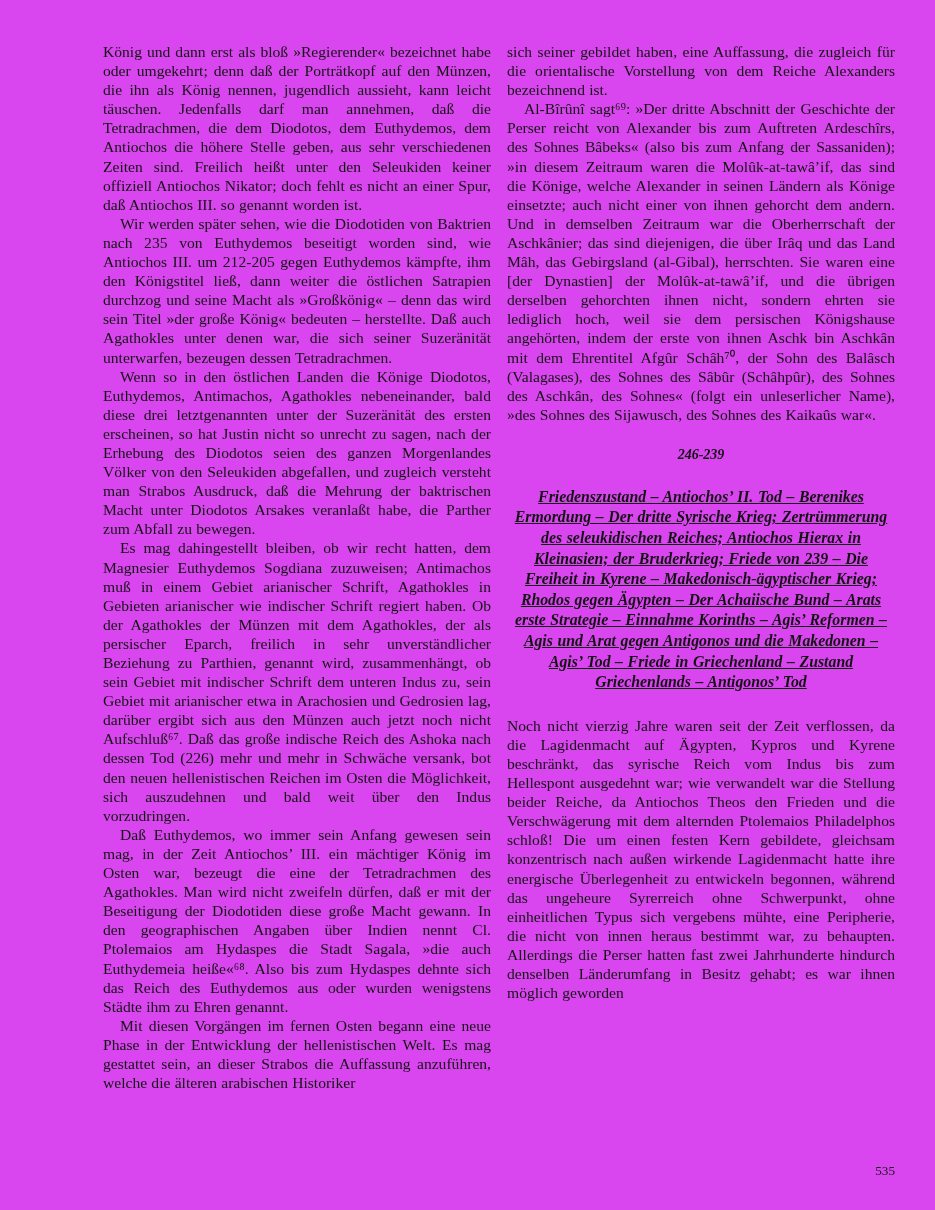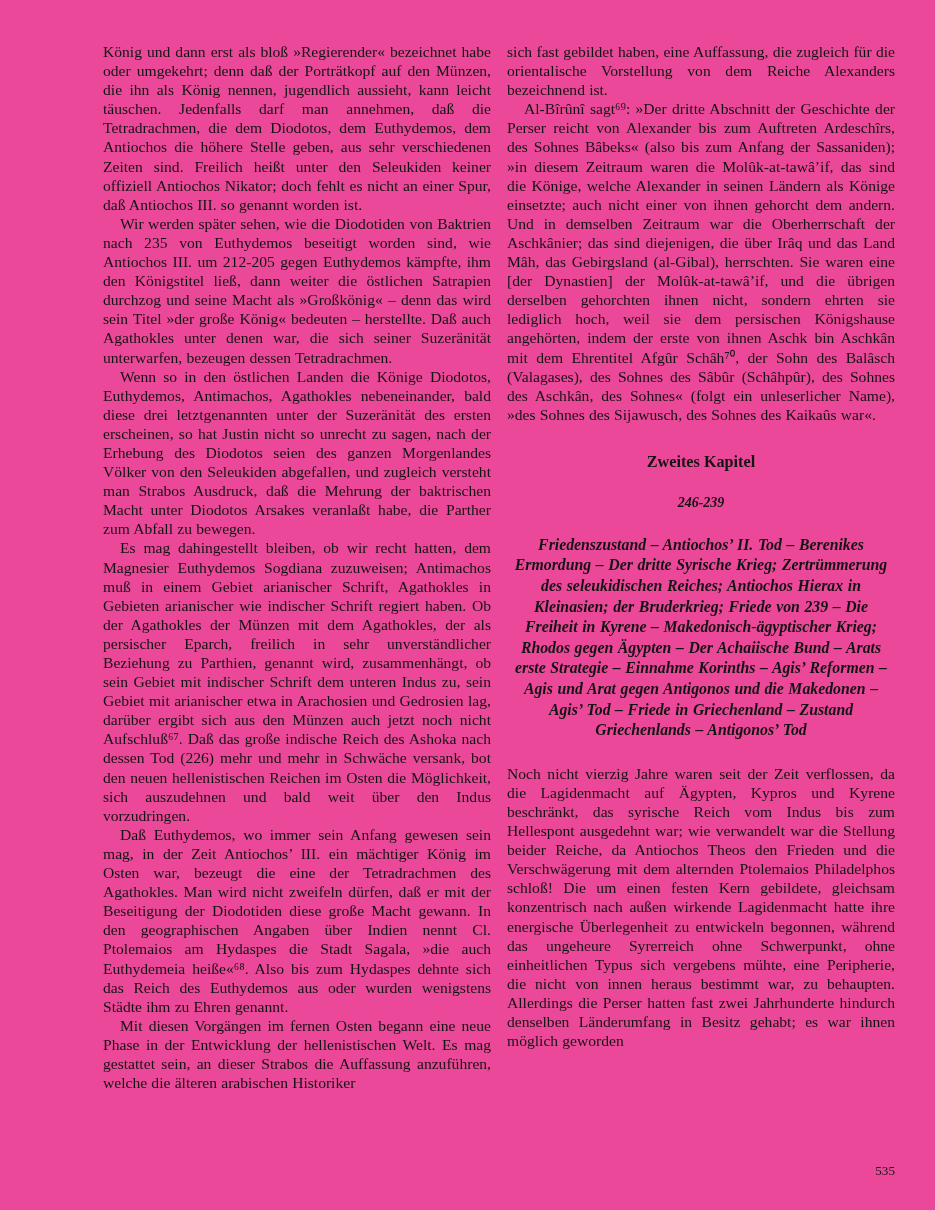--- a/index.html
+++ b/index.html
@@ -4,21 +4,21 @@
 <style>
   html, body {
     margin: 0;
     padding: 0;
     background: #ffffff;
   }
   .book-page {
     position: relative;
     width: 935px;
     height: 1210px;
-    background: #ec4899;
+    background: #d946ef;
     overflow: hidden;
     font-family: "Liberation Serif", serif;
     color: #141414;
   }
   .columns {
     position: absolute;
     left: 103px;
     top: 42px;
     width: 792px;
     display: flex;
@@ -57,20 +57,21 @@
   }
   .chapter-summary {
     margin-top: 23px;
     margin-bottom: 23px;
     font-size: 15.8px;
     line-height: 20.6px;
     font-weight: bold;
     font-style: italic;
     text-align: center;
     word-spacing: 0.04em;
+    text-decoration: underline;
   }
   .page-number {
     position: absolute;
     top: 1163px;
     right: 40px;
     font-size: 13.2px;
     line-height: 16px;
     text-align: right;
   }
 </style>
@@ -83,24 +84,23 @@
     <div class="column">
       <p class="para noindent">König und dann erst als bloß »Regierender« bezeichnet habe oder umgekehrt; denn daß der Porträtkopf auf den Münzen, die ihn als König nennen, jugendlich aussieht, kann leicht täuschen. Jedenfalls darf man annehmen, daß die Tetradrachmen, die dem Diodotos, dem Euthydemos, dem Antiochos die höhere Stelle geben, aus sehr verschiedenen Zeiten sind. Freilich heißt unter den Seleukiden keiner offiziell Antiochos Nikator; doch fehlt es nicht an einer Spur, daß Antiochos III. so genannt worden ist.</p>
       <p class="para">Wir werden später sehen, wie die Diodotiden von Baktrien nach 235 von Euthydemos beseitigt worden sind, wie Antiochos III. um 212-205 gegen Euthydemos kämpfte, ihm den Königstitel ließ, dann weiter die östlichen Satrapien durchzog und seine Macht als »Großkönig« – denn das wird sein Titel »der große König« bedeuten – herstellte. Daß auch Agathokles unter denen war, die sich seiner Suzeränität unterwarfen, bezeugen dessen Tetradrachmen.</p>
       <p class="para">Wenn so in den östlichen Landen die Könige Diodotos, Euthydemos, Antimachos, Agathokles nebeneinander, bald diese drei letztgenannten unter der Suzeränität des ersten erscheinen, so hat Justin nicht so unrecht zu sagen, nach der Erhebung des Diodotos seien des ganzen Morgenlandes Völker von den Seleukiden abgefallen, und zugleich versteht man Strabos Ausdruck, daß die Mehrung der baktrischen Macht unter Diodotos Arsakes veranlaßt habe, die Parther zum Abfall zu bewegen.</p>
       <p class="para">Es mag dahingestellt bleiben, ob wir recht hatten, dem Magnesier Euthydemos Sogdiana zuzuweisen; Antimachos muß in einem Gebiet arianischer Schrift, Agathokles in Gebieten arianischer wie indischer Schrift regiert haben. Ob der Agathokles der Münzen mit dem Agathokles, der als persischer Eparch, freilich in sehr unverständlicher Beziehung zu Parthien, genannt wird, zusammenhängt, ob sein Gebiet mit indischer Schrift dem unteren Indus zu, sein Gebiet mit arianischer etwa in Arachosien und Gedrosien lag, darüber ergibt sich aus den Münzen auch jetzt noch nicht Aufschluß⁶⁷. Daß das große indische Reich des Ashoka nach dessen Tod (226) mehr und mehr in Schwäche versank, bot den neuen hellenistischen Reichen im Osten die Möglichkeit, sich auszudehnen und bald weit über den Indus vorzudringen.</p>
       <p class="para">Daß Euthydemos, wo immer sein Anfang gewesen sein mag, in der Zeit Antiochos’ III. ein mächtiger König im Osten war, bezeugt die eine der Tetradrachmen des Agathokles. Man wird nicht zweifeln dürfen, daß er mit der Beseitigung der Diodotiden diese große Macht gewann. In den geographischen Angaben über Indien nennt Cl. Ptolemaios am Hydaspes die Stadt Sagala, »die auch Euthydemeia heiße«⁶⁸. Also bis zum Hydaspes dehnte sich das Reich des Euthydemos aus oder wurden wenigstens Städte ihm zu Ehren genannt.</p>
       <p class="para">Mit diesen Vorgängen im fernen Osten begann eine neue Phase in der Entwicklung der hellenistischen Welt. Es mag gestattet sein, an dieser Strabos die Auffassung anzuführen, welche die älteren arabischen Historiker</p>
     </div>
 
     <div class="column">
-      <p class="para noindent">sich fast gebildet haben, eine Auffassung, die zugleich für die orientalische Vorstellung von dem Reiche Alexanders bezeichnend ist.</p>
+      <p class="para noindent">sich seiner gebildet haben, eine Auffassung, die zugleich für die orientalische Vorstellung von dem Reiche Alexanders bezeichnend ist.</p>
       <p class="para">Al-Bîrûnî sagt⁶⁹: »Der dritte Abschnitt der Geschichte der Perser reicht von Alexander bis zum Auftreten Ardeschîrs, des Sohnes Bâbeks« (also bis zum Anfang der Sassaniden); »in diesem Zeitraum waren die Molûk-at-tawâ’if, das sind die Könige, welche Alexander in seinen Ländern als Könige einsetzte; auch nicht einer von ihnen gehorcht dem andern. Und in demselben Zeitraum war die Oberherrschaft der Aschkânier; das sind diejenigen, die über Irâq und das Land Mâh, das Gebirgsland (al-Gibal), herrschten. Sie waren eine [der Dynastien] der Molûk-at-tawâ’if, und die übrigen derselben gehorchten ihnen nicht, sondern ehrten sie lediglich hoch, weil sie dem persischen Königshause angehörten, indem der erste von ihnen Aschk bin Aschkân mit dem Ehrentitel Afgûr Schâh⁷⁰, der Sohn des Balâsch (Valagases), des Sohnes des Sâbûr (Schâhpûr), des Sohnes des Aschkân, des Sohnes« (folgt ein unleserlicher Name), »des Sohnes des Sijawusch, des Sohnes des Kaikaûs war«.</p>
 
-      <h2 class="chapter-title">Zweites Kapitel</h2>
       <div class="chapter-years">246-239</div>
       <div class="chapter-summary">Friedenszustand – Antiochos’ II. Tod – Berenikes Ermordung – Der dritte Syrische Krieg; Zertrümmerung des seleukidischen Reiches; Antiochos Hierax in Kleinasien; der Bruderkrieg; Friede von 239 – Die Freiheit in Kyrene – Makedonisch-ägyptischer Krieg; Rhodos gegen Ägypten – Der Achaiische Bund – Arats erste Strategie – Einnahme Korinths – Agis’ Reformen – Agis und Arat gegen Antigonos und die Makedonen – Agis’ Tod – Friede in Griechenland – Zustand Griechenlands – Antigonos’ Tod</div>
 
       <p class="para noindent">Noch nicht vierzig Jahre waren seit der Zeit verflossen, da die Lagidenmacht auf Ägypten, Kypros und Kyrene beschränkt, das syrische Reich vom Indus bis zum Hellespont ausgedehnt war; wie verwandelt war die Stellung beider Reiche, da Antiochos Theos den Frieden und die Verschwägerung mit dem alternden Ptolemaios Philadelphos schloß! Die um einen festen Kern gebildete, gleichsam konzentrisch nach außen wirkende Lagidenmacht hatte ihre energische Überlegenheit zu entwickeln begonnen, während das ungeheure Syrerreich ohne Schwerpunkt, ohne einheitlichen Typus sich vergebens mühte, eine Peripherie, die nicht von innen heraus bestimmt war, zu behaupten. Allerdings die Perser hatten fast zwei Jahrhunderte hindurch denselben Länderumfang in Besitz gehabt; es war ihnen möglich geworden</p>
     </div>
 
   </div>
 
   <div class="page-number">535</div>
 </div>

